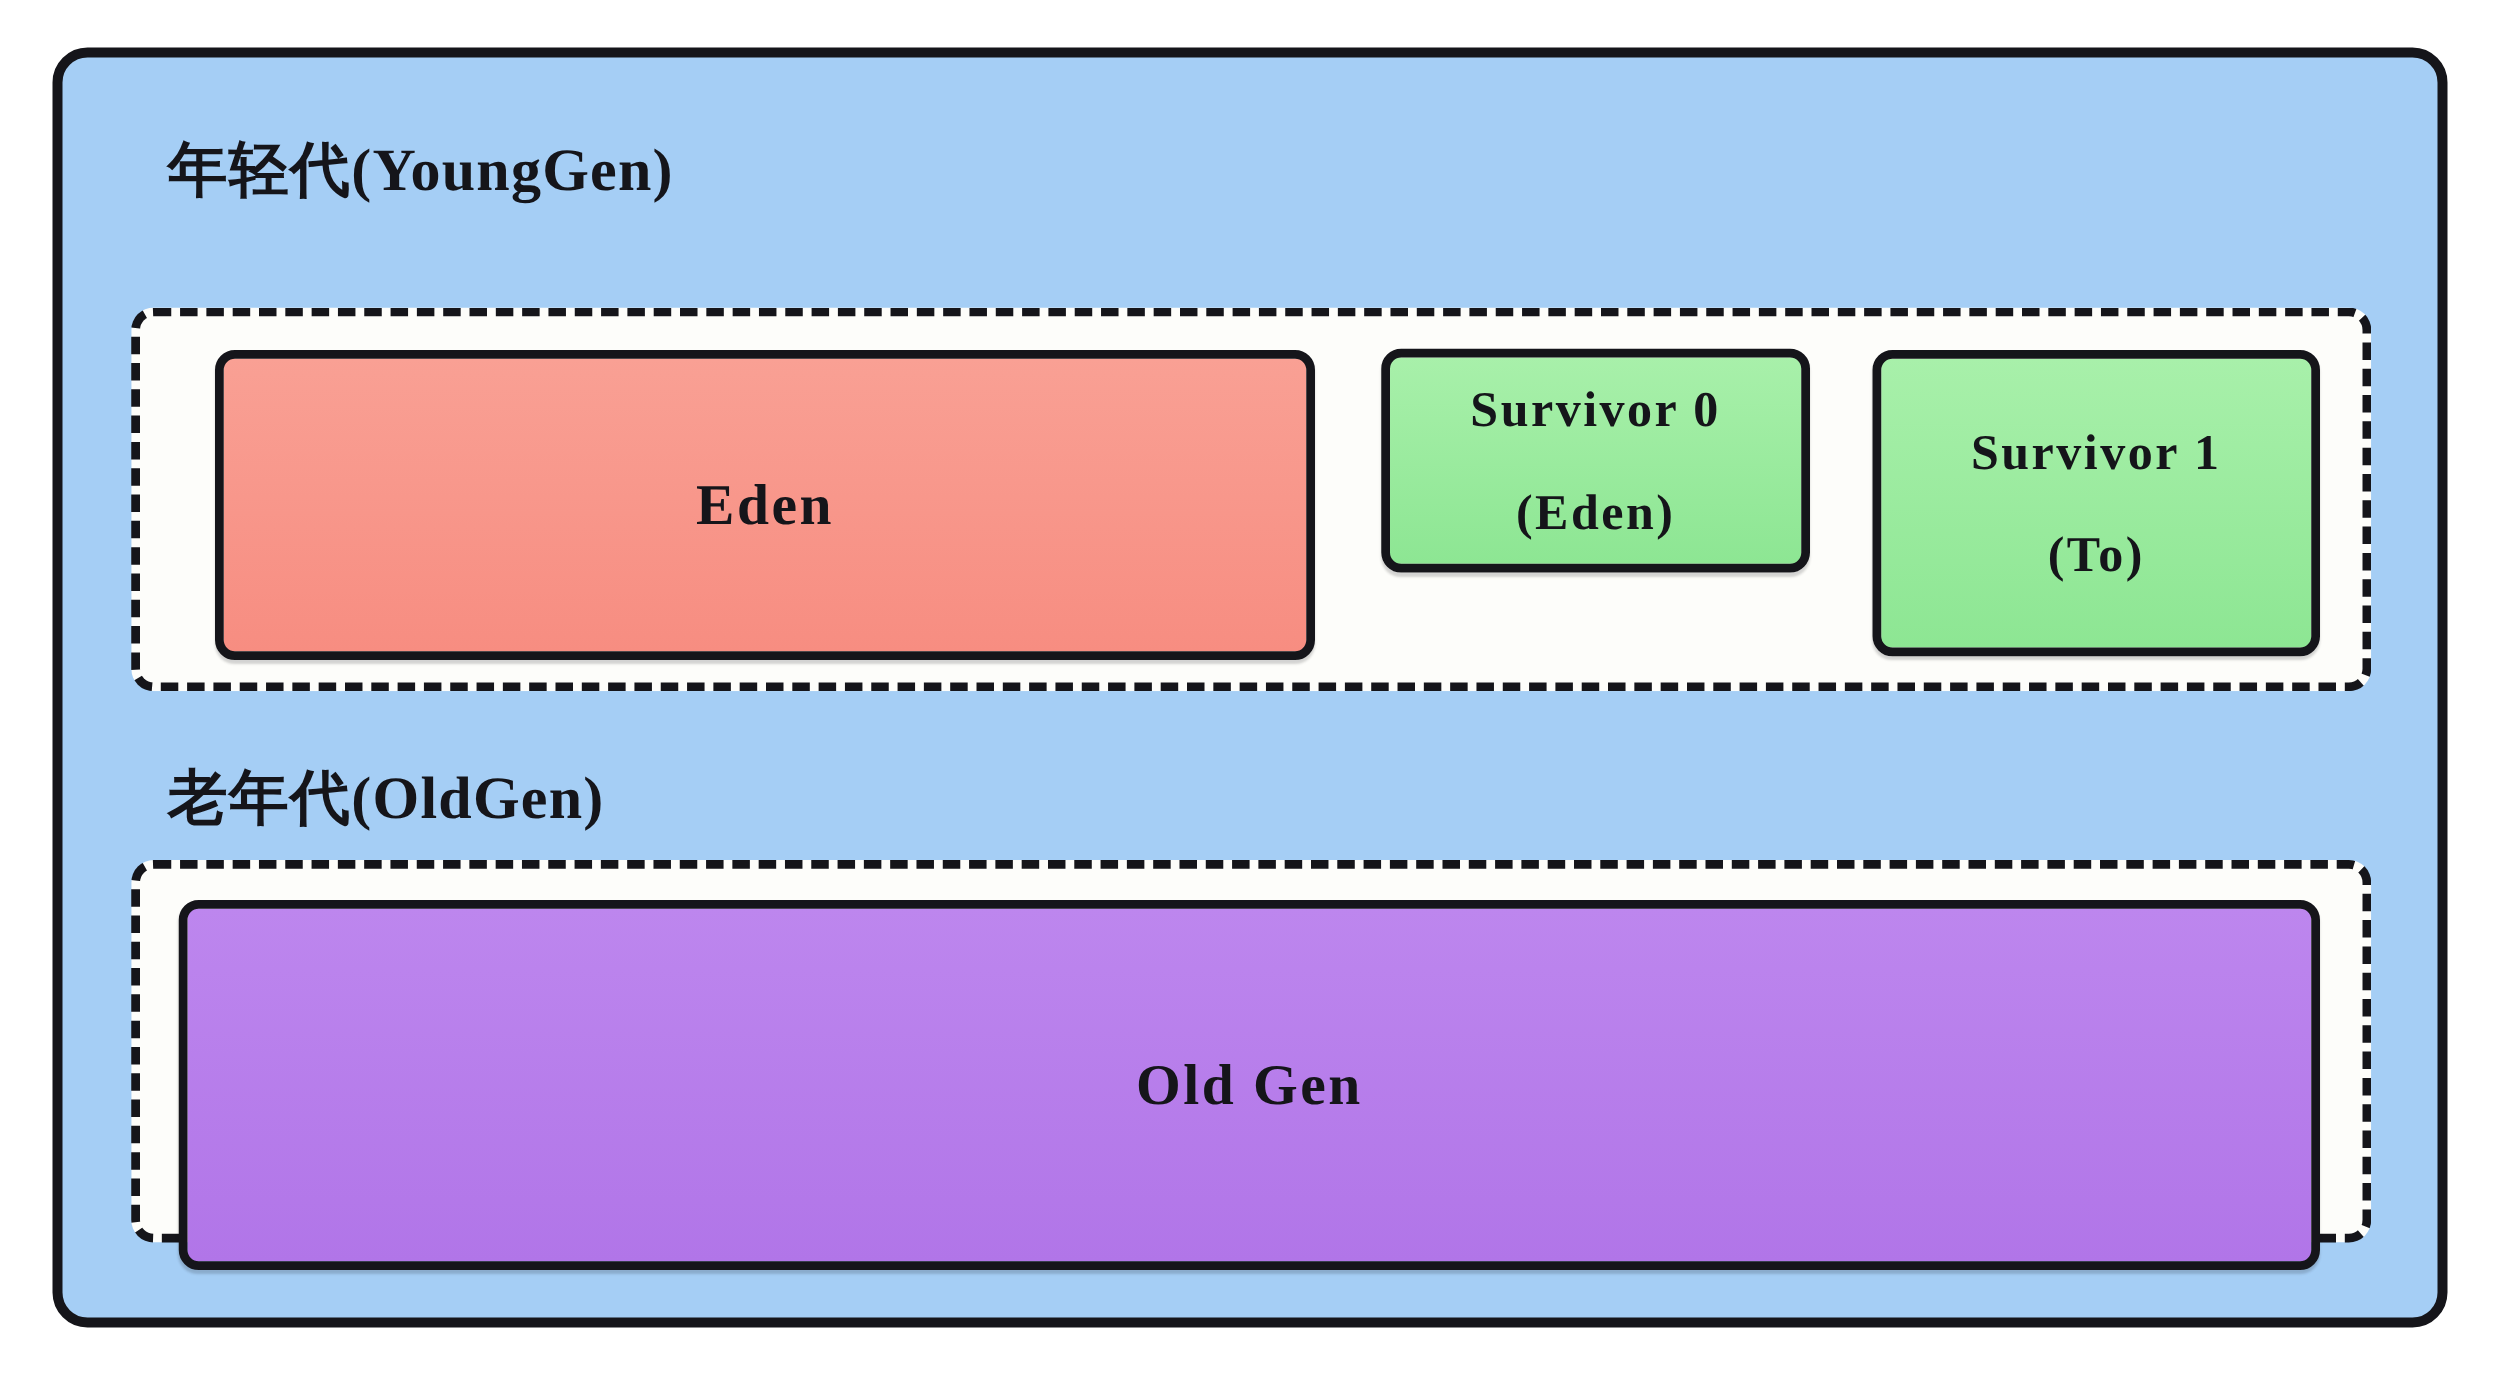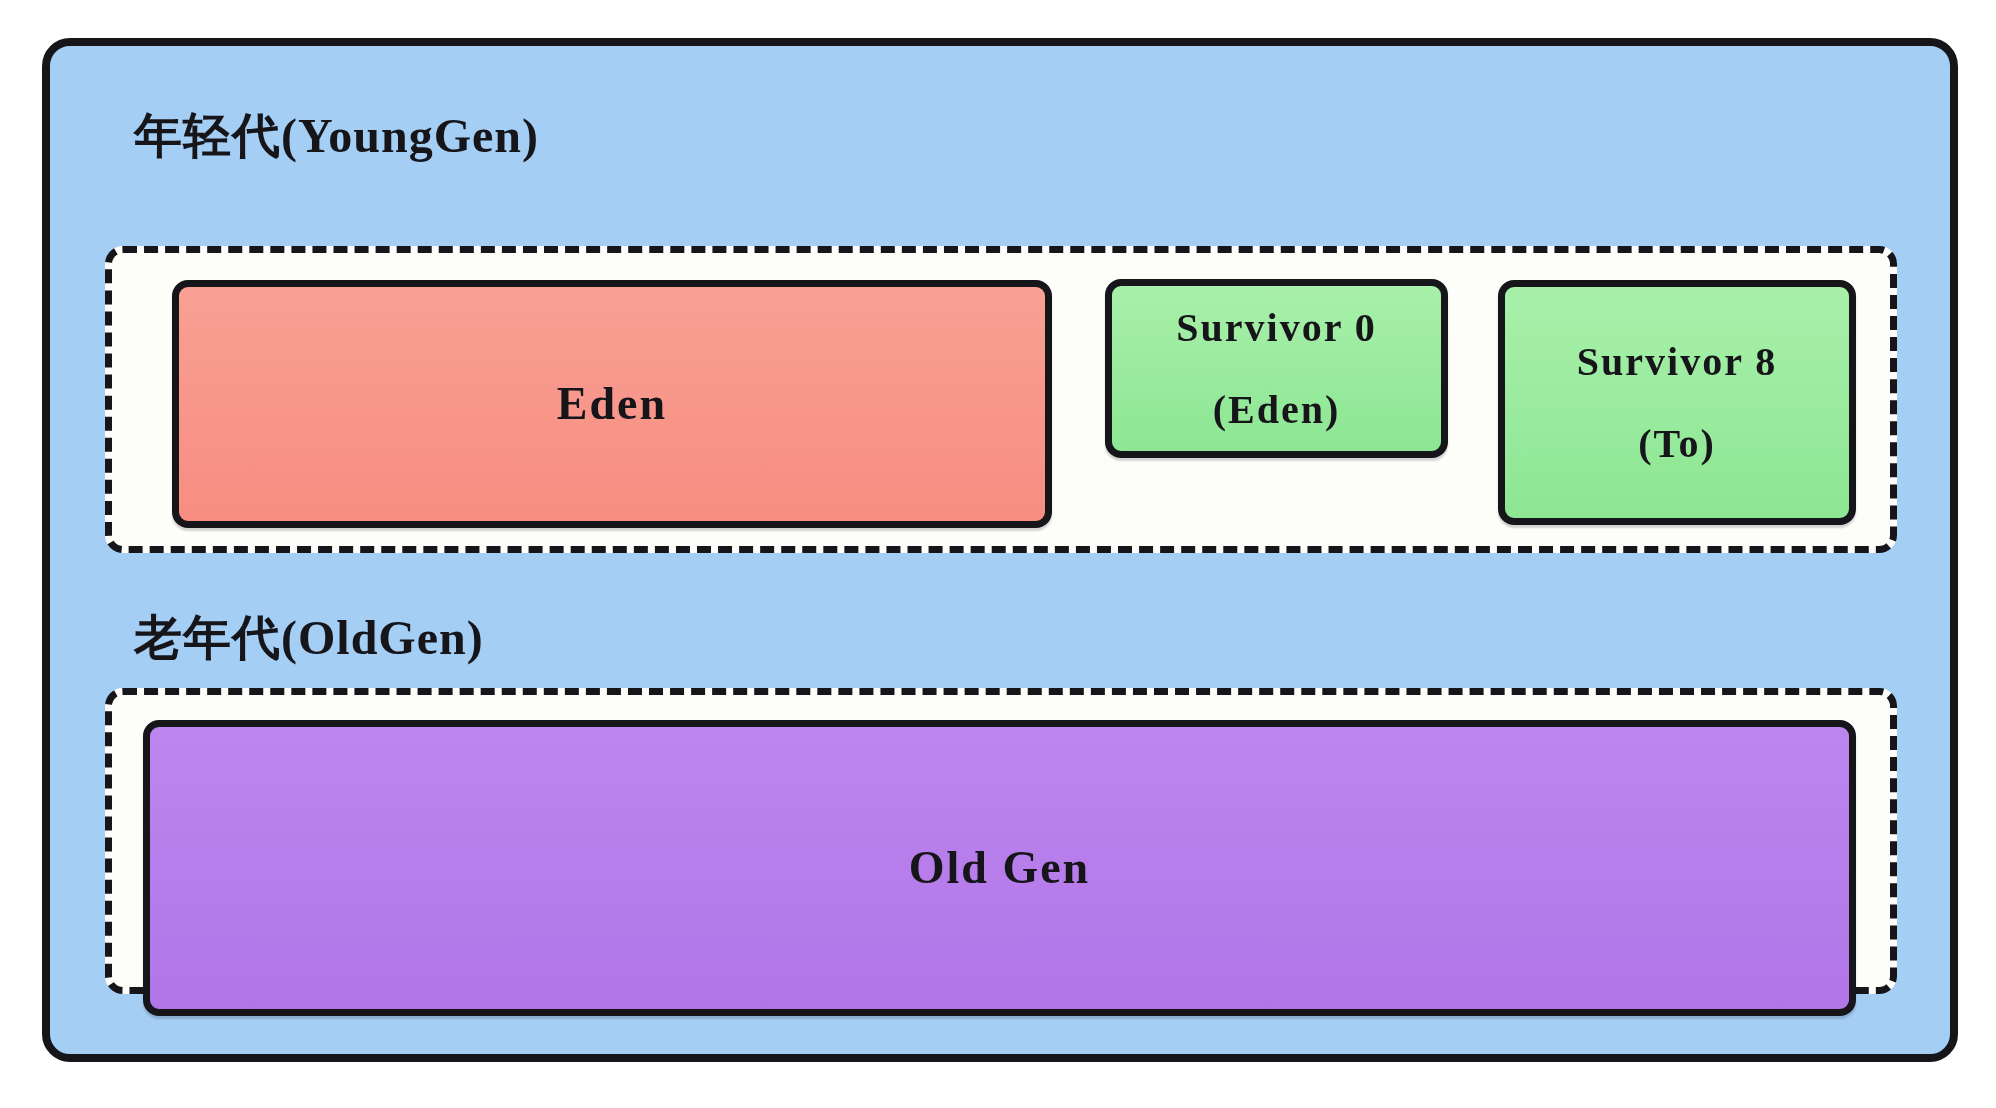--- a/index.html
+++ b/index.html
@@ -78,21 +78,21 @@
     <div class="space eden">
       <div class="label">Eden</div>
     </div>
 
     <div class="space survivor0">
       <div class="label small">Survivor 0</div>
       <div class="label small">(Eden)</div>
     </div>
 
     <div class="space survivor1">
-      <div class="label small">Survivor 8</div>
+      <div class="label small">Survivor 1</div>
       <div class="label small">(To)</div>
     </div>
 
   </div>
 
   <div class="gen-title old">老年代(OldGen)</div>
 
   <div class="region old">
 
     <div class="space oldspace">

